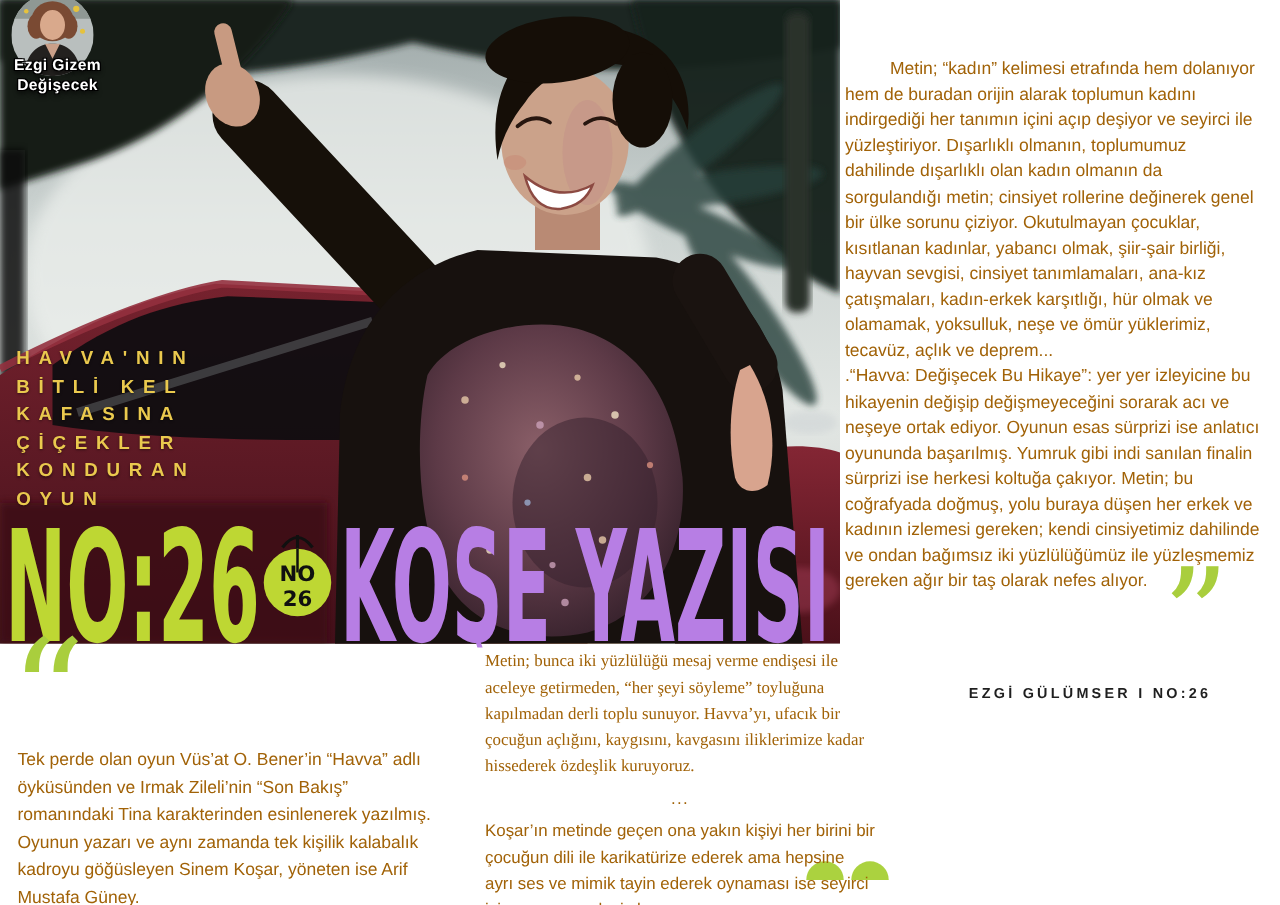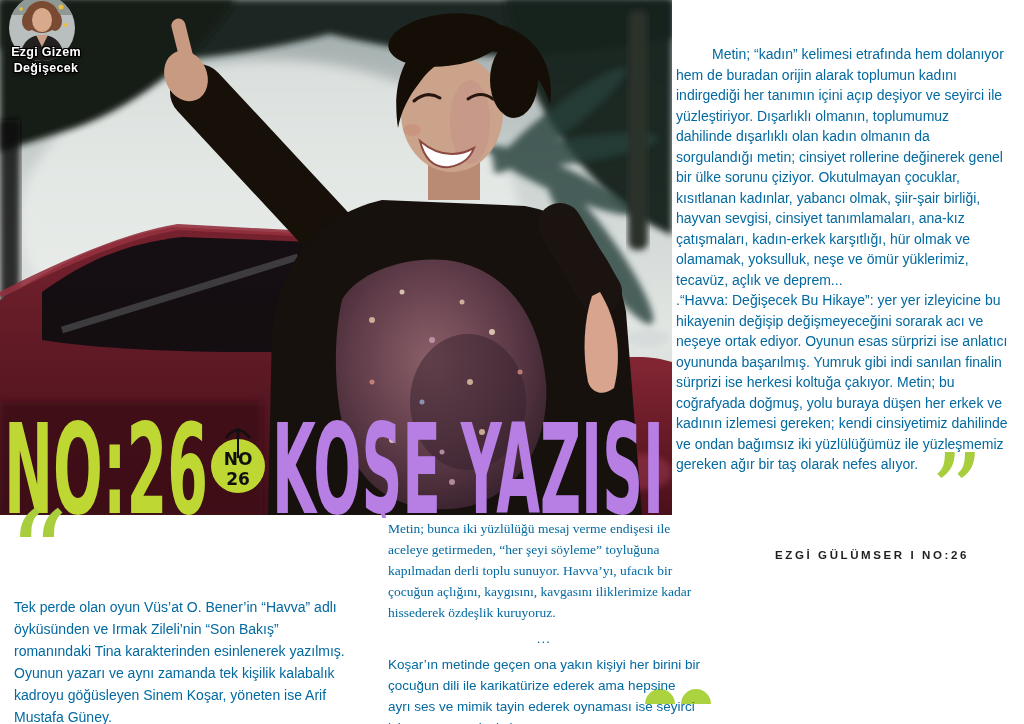--- a/index.html
+++ b/index.html
@@ -24,21 +24,21 @@
   }
   .kicker span{display:block;}
   
   #title-svg{position:absolute;left:0;top:416px;width:704px;height:102px;}
   
   .q{font-family:"DejaVu Serif","Liberation Serif",serif;color:#a9ce3d;line-height:.8;position:absolute;}
   .q-open{left:8px;top:508px;font-size:118px;}
   .q-close{left:930px;top:452px;font-size:104px;}
   .q-partial{position:absolute;background:#abd23f;width:30px;height:15px;border-radius:16px 16px 0 0;}
   
-  .col{position:absolute;font-size:14px;line-height:21px;color:#0369a1;text-align:left;}
+  .col{position:absolute;font-size:14px;line-height:21px;color:#a16207;text-align:left;}
   #col-left{left:14px;top:596px;width:338px;line-height:22px;}
   #col-mid{left:388px;top:518px;width:312px;font-size:13.5px;line-height:21px;}
   #col-mid .divider{text-align:center;margin:5px 0 5px 0;letter-spacing:1px;}
   #col-right{left:676px;top:44px;width:333px;font-size:14px;line-height:20.5px;}
   #col-right .p1{text-indent:36px;}
   #col-right .p2{margin-top:40px;}
   .byline{
     position:absolute;left:621px;top:549px;width:348px;text-align:right;
     font-size:11.5px;font-weight:bold;letter-spacing:2.6px;color:#1f1f1f;
   }
@@ -171,20 +171,28 @@
       <circle cx="52" cy="12" r="2.5" fill="#e6c23c"></circle>
         <circle cx="57" cy="30" r="2" fill="#e6c23c"></circle>
       <circle cx="12" cy="14" r="1.8" fill="#e6c23c"></circle>
     </svg>
   </div>
   <div class="avatar-name">
     <span>Ezgi Gizem</span><br>
     <span>Değişecek</span>
   </div>
 
+  <div class="kicker">
+    <span>HAVVA'NIN</span>
+    <span>BİTLİ KEL</span>
+    <span>KAFASINA</span>
+    <span>ÇİÇEKLER</span>
+    <span>KONDURAN</span>
+    <span>OYUN</span>
+  </div>
 
   <svg id="title-svg" viewBox="0 0 704 102">
     <text x="4" y="97" font-family="DejaVu Sans, Liberation Sans, sans-serif" font-weight="bold" font-size="124" fill="#bed733" textLength="204" lengthAdjust="spacingAndGlyphs">NO:26</text>
     <g>
       <path d="M226,22 q12,-16 24,0" fill="none" stroke="#101010" stroke-width="2.5"></path>
       <line x1="238" y1="12" x2="238" y2="56" stroke="#101010" stroke-width="2.5"></line>
       <circle cx="238" cy="50" r="27" fill="#bed733"></circle>
       <line x1="238" y1="23" x2="238" y2="42" stroke="#101010" stroke-width="2"></line>
       <text x="238" y="49" text-anchor="middle" font-family="DejaVu Sans, sans-serif" font-weight="bold" font-size="17" fill="#101010">NO</text>
       <text x="238" y="69" text-anchor="middle" font-family="DejaVu Sans, sans-serif" font-weight="bold" font-size="17" fill="#101010">26</text>

